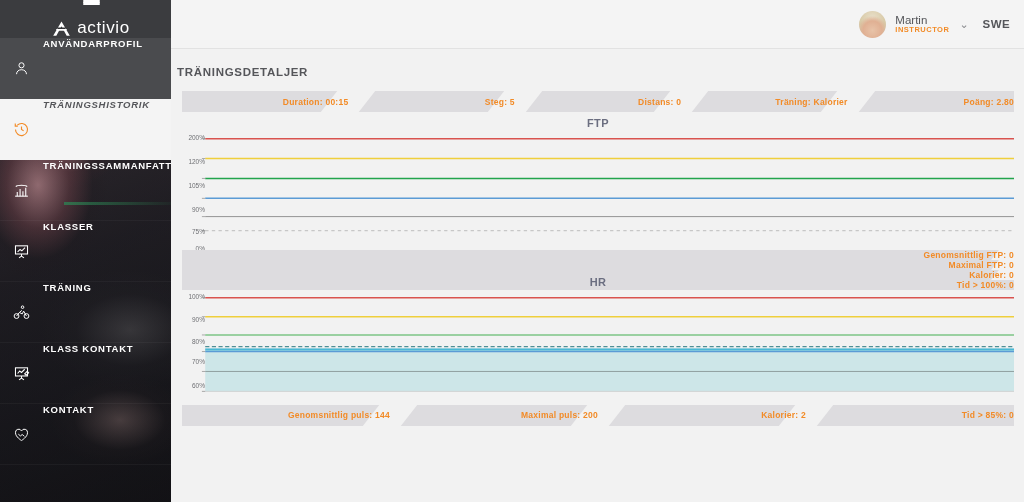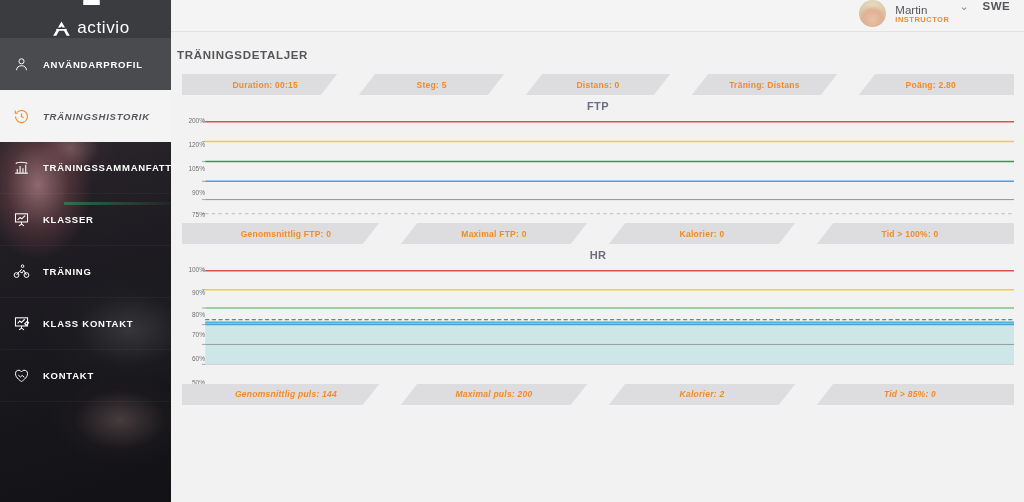--- a/index.html
+++ b/index.html
@@ -46,41 +46,41 @@
     flex-direction: column;
   }
   .hamburger { width: 17px; height: 13px; display: flex; flex-direction: column; justify-content: space-between; cursor: pointer; }
   .hamburger span { display: block; height: 1.6px; background: #ffffff; border-radius: 1px; }
   .logo-group { display: flex; align-items: center; gap: 6px; }
   .logo-mark { width: 19px; height: 17px; }
   .logo-text { color: #fff; font-size: 17px; letter-spacing: 0.6px; font-weight: 400; }
 
   .nav { position: relative; z-index: 4; }
   .nav-item {
-    display: flex; align-items: center;
-    height: 52px; padding-left: 13px;
+    display: flex; 
+    height: 61px; padding-left: 13px;
     cursor: pointer;
     border-bottom: 1px solid rgba(255,255,255,0.04);
   }
   .nav-item .ico { width: 30px; flex: 0 0 30px; display: flex; align-items: center; }
   .nav-item .lbl {
     font-size: 9.5px; font-weight: bold; letter-spacing: 0.75px;
     color: #ffffff; white-space: nowrap;
   }
   .nav-item.dark { background: #4a4b4e; border-bottom: none; }
   .nav-item.active { background: #f4f4f4; border-bottom: none; font-style: italic; }
   .nav-item.active .lbl { color: #55565a; }
   .nav-item.photo { background: transparent; }
 
   
   .main { flex: 1; position: relative; background: #f2f2f2; }
   .topbar {
-    height: 32px; background: #f4f4f4;
+    height: 49px; background: #f4f4f4;
     border-bottom: 1px solid #e2e2e2;
-    display: flex; align-items: flex-start; justify-content: flex-end;
+    display: flex; align-items: center; justify-content: flex-end;
     padding-right: 14px; gap: 0;
   }
   .user-block { display: flex; align-items: center; gap: 9px; }
   .avatar {
     width: 27px; height: 27px; border-radius: 50%;
     background:
       radial-gradient(circle at 50% 72%, #e8c3a8 0%, #e0b093 40%, rgba(224,176,147,0) 62%),
       radial-gradient(circle at 50% 26%, #e8dfc9 0%, #d8c9a6 55%, rgba(216,201,166,0) 80%),
       linear-gradient(180deg, #d9cfbb 0%, #cbbda4 100%);
     overflow: hidden; flex: 0 0 27px;
@@ -96,21 +96,21 @@
     letter-spacing: 0.7px;
     padding: 17px 0 0 6px;
   }
 
   .content { padding: 13px 10px 0 11px; }
 
   
   .strip { display: flex; height: 21px; width: 100%; }
   .seg {
     position: relative; flex: 1;
-    display: flex; align-items: center; justify-content: center;
+    display: flex; align-items: center; justify-content: flex-end;
     background: #dddcdf;
     font-size: 8.5px; font-weight: bold; color: #f28b27;
     letter-spacing: 0.25px;
     white-space: nowrap;
     cursor: pointer;
   }
   .seg + .seg { margin-left: 0; }
   .seg:not(:last-child)::after {
     content: ""; position: absolute; right: -19px; top: 0;
     width: 38px; height: 100%;
@@ -273,21 +273,21 @@
         <div class="seg">
             <span>Duration: 00:15</span>
           </div>
         <div class="seg">
             <span>Steg: 5</span>
           </div>
         <div class="seg">
             <span>Distans: 0</span>
           </div>
         <div class="seg">
-            <span>Träning: Distans</span>
+            <span>Träning: Kalorier</span>
           </div>
         <div class="seg">
             <span>Poäng: 2.80</span>
           </div>
       </div>
 
       <div class="chart-block">
         <div class="chart-title">FTP</div>
         <div class="plot">
           <svg viewBox="0 0 1003 122" preserveAspectRatio="none">
@@ -310,21 +310,21 @@
             <span style="position:absolute;right:calc(100% - 23px);top:2.0px;font-size:6.5px;color:#6f7074;white-space:nowrap;">200%</span>
             <span style="position:absolute;right:calc(100% - 23px);top:26.0px;font-size:6.5px;color:#6f7074;white-space:nowrap;">120%</span>
             <span style="position:absolute;right:calc(100% - 23px);top:50.0px;font-size:6.5px;color:#6f7074;white-space:nowrap;">105%</span>
             <span style="position:absolute;right:calc(100% - 23px);top:74.0px;font-size:6.5px;color:#6f7074;white-space:nowrap;">90%</span>
             <span style="position:absolute;right:calc(100% - 23px);top:96.0px;font-size:6.5px;color:#6f7074;white-space:nowrap;">75%</span>
             <span style="position:absolute;right:calc(100% - 23px);top:113.0px;font-size:6.5px;color:#6f7074;white-space:nowrap;">0%</span>
           </div>
         </div>
       </div>
 
-      <div class="strip" style="margin-top:7px;">
+      <div class="strip" style="margin-top:17px;flex-direction:column;">
         <div class="seg">
             <span>Genomsnittlig FTP: 0</span>
           </div>
         <div class="seg">
             <span>Maximal FTP: 0</span>
           </div>
         <div class="seg">
             <span>Kalorier: 0</span>
           </div>
         <div class="seg">
@@ -360,21 +360,21 @@
             <span style="position:absolute;right:calc(100% - 23px);top:2.0px;font-size:6.5px;color:#6f7074;white-space:nowrap;">100%</span>
             <span style="position:absolute;right:calc(100% - 23px);top:25.0px;font-size:6.5px;color:#6f7074;white-space:nowrap;">90%</span>
             <span style="position:absolute;right:calc(100% - 23px);top:47.0px;font-size:6.5px;color:#6f7074;white-space:nowrap;">80%</span>
             <span style="position:absolute;right:calc(100% - 23px);top:67.0px;font-size:6.5px;color:#6f7074;white-space:nowrap;">70%</span>
             <span style="position:absolute;right:calc(100% - 23px);top:91.0px;font-size:6.5px;color:#6f7074;white-space:nowrap;">60%</span>
             <span style="position:absolute;right:calc(100% - 23px);top:115.0px;font-size:6.5px;color:#6f7074;white-space:nowrap;">50%</span>
           </div>
         </div>
       </div>
 
-      <div class="strip" style="margin-top:16px;font-style:italic;">
+      <div class="strip" style="margin-top:10px;">
         <div class="seg">
             <span>Genomsnittlig puls: 144</span>
           </div>
         <div class="seg">
             <span>Maximal puls: 200</span>
           </div>
         <div class="seg">
             <span>Kalorier: 2</span>
           </div>
         <div class="seg">

